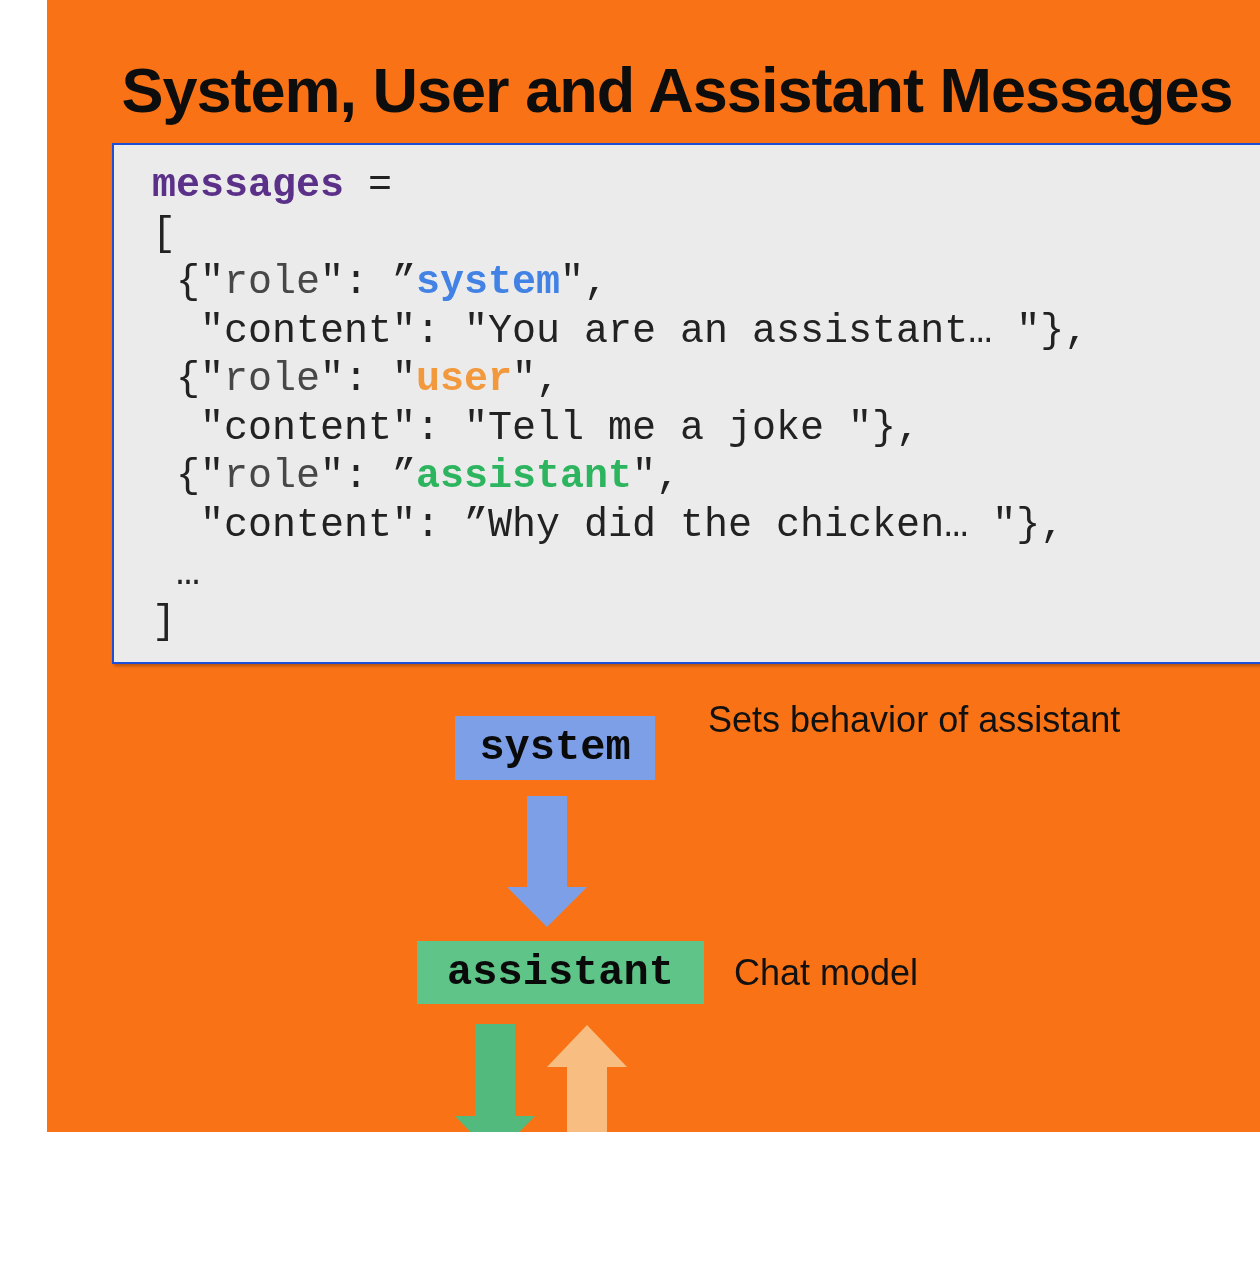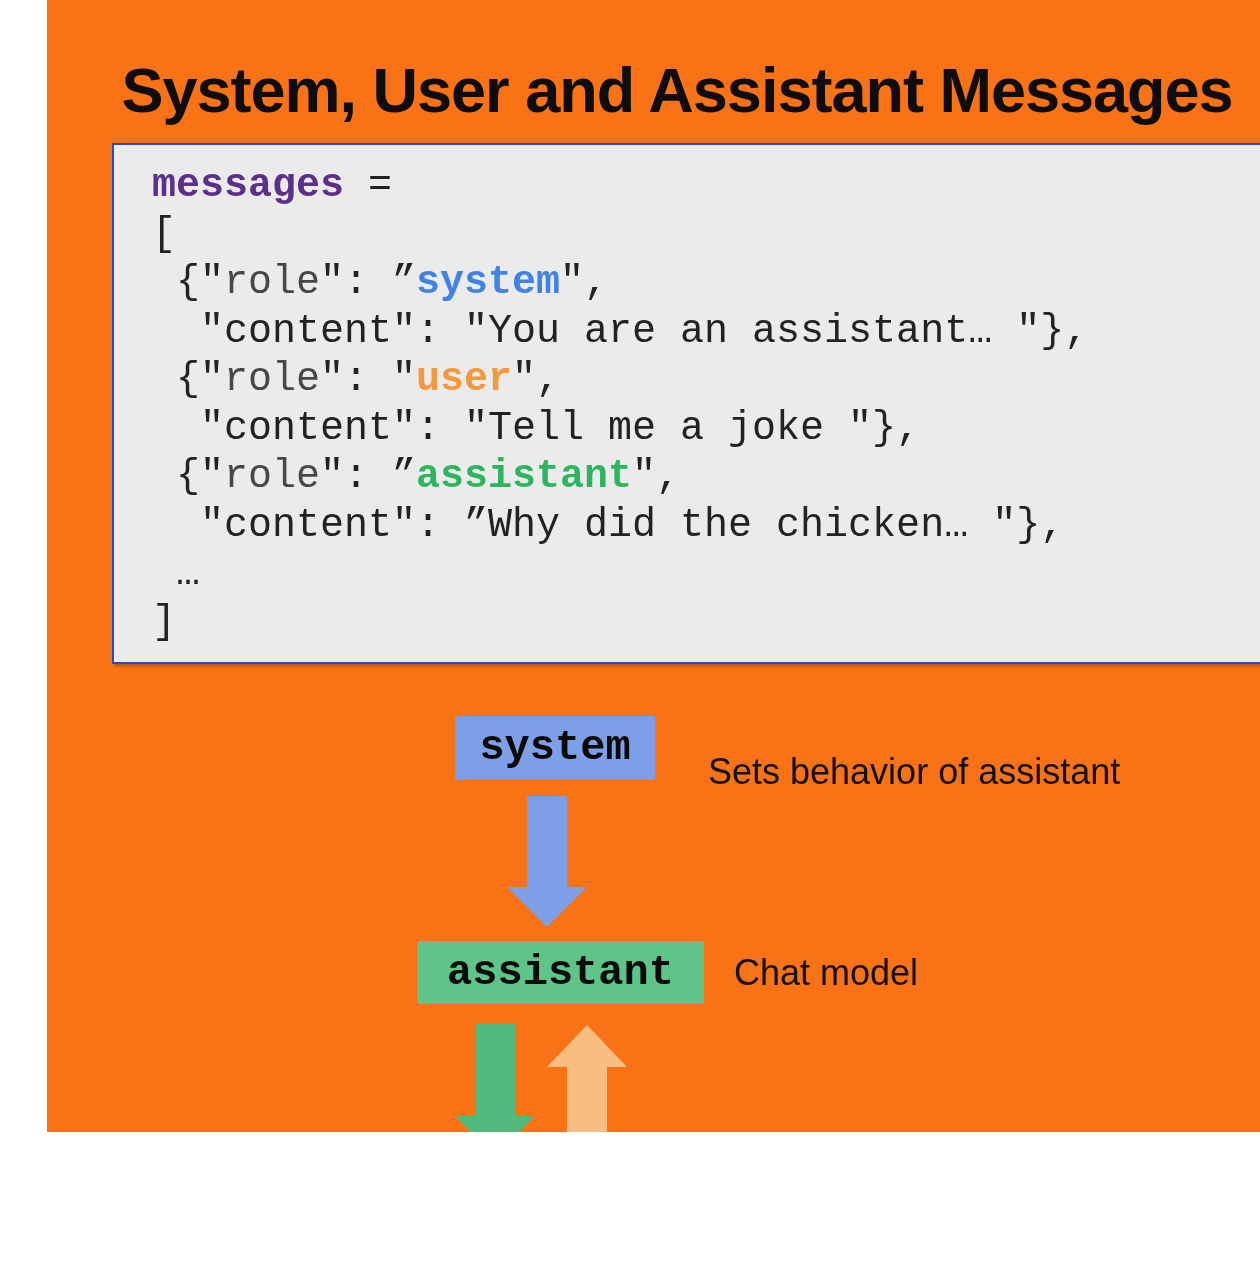--- a/index.html
+++ b/index.html
@@ -28,21 +28,21 @@
   .node{position:absolute;display:flex;align-items:center;justify-content:center;
         font-family:"Liberation Mono","DejaVu Sans Mono",monospace;
         font-weight:bold;font-size:42px;color:#0a0a0a;}
   .node-system{left:408px;top:716px;width:200px;height:64px;background:#7d9fe8;}
   .node-assistant{left:370px;top:941px;width:287px;height:63px;background:#5ec487;}
   .node-user{left:410px;top:1189px;width:162px;height:68px;background:#f9c288;}
 
   
   .node-label{position:absolute;display:flex;align-items:center;
               font-size:36px;font-weight:500;color:#111111;}
-  .label-system{left:661px;top:740px;height:64px;}
+  .label-system{left:661px;top:688px;height:64px;}
   .label-assistant{left:687px;top:941px;height:63px;}
   .label-user{left:700px;top:1189px;height:68px;}
 
   
   .arrow{position:absolute;display:block;}
   .arrow-blue{left:460px;top:796px;}
   .arrow-green{left:408px;top:1024px;}
   .arrow-orange{left:500px;top:1025px;}
   .fill-blue{fill:#7d9fe8;}
   .fill-green{fill:#52ba7d;}

